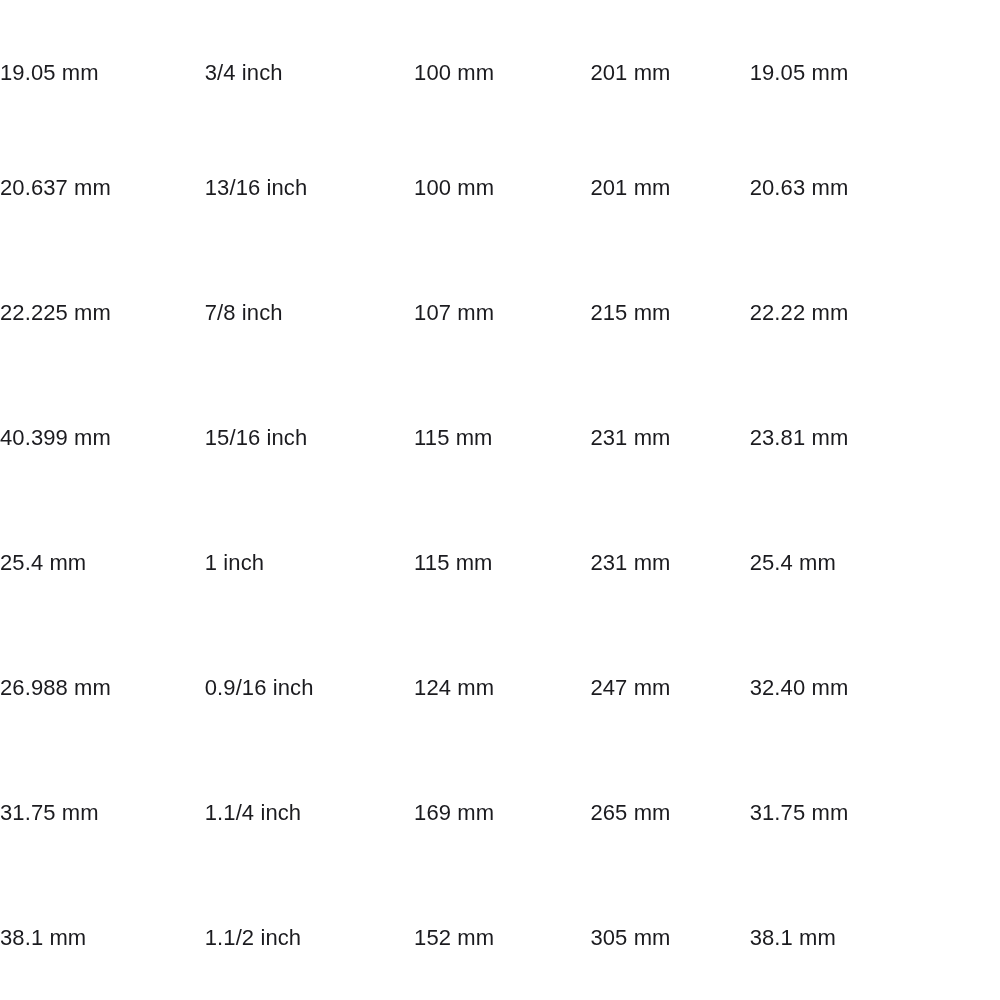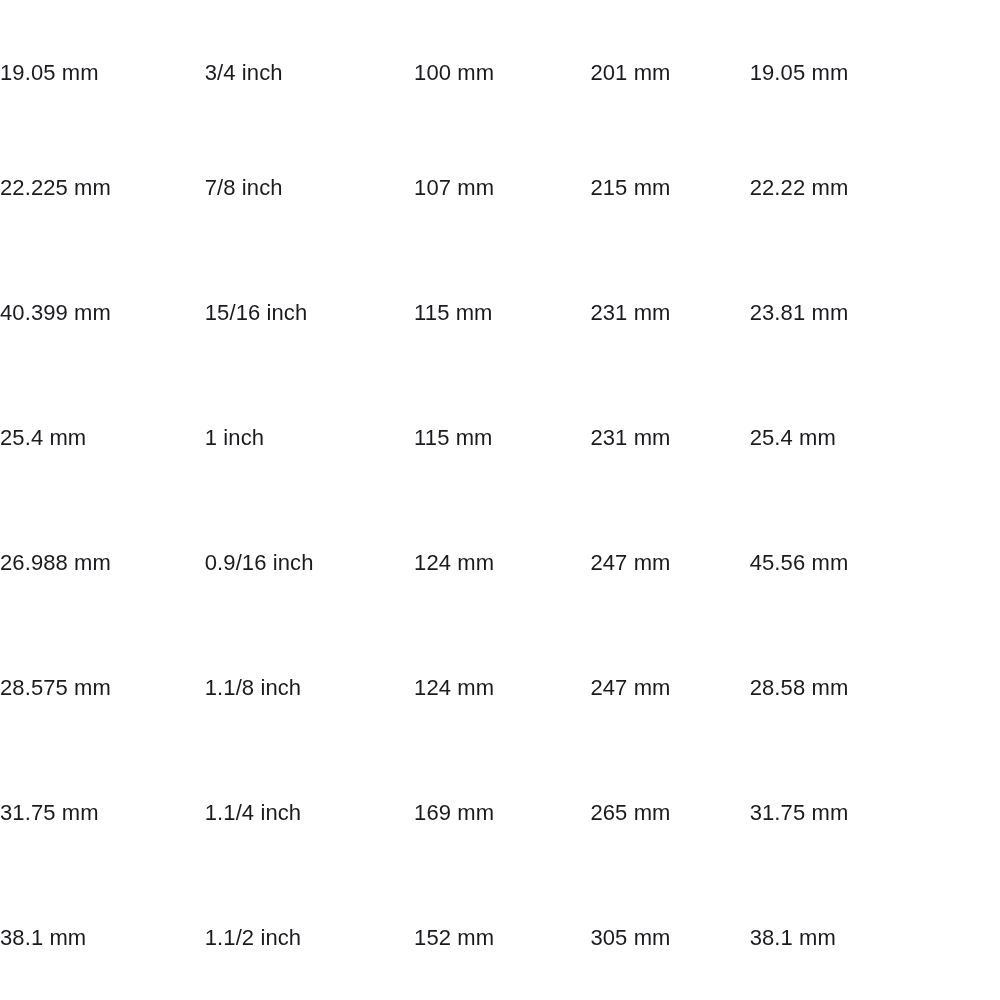--- a/index.html
+++ b/index.html
@@ -54,20 +54,27 @@
 <table id="spec-table">
   <tbody>
     <tr>
       <td class="col-0">19.05 mm</td>
       <td class="col-1">3/4 inch</td>
       <td class="col-2">100 mm</td>
       <td class="col-3">201 mm</td>
       <td class="col-4">19.05 mm</td>
     </tr>
     <tr>
+      <td class="col-0">20.637 mm</td>
+      <td class="col-1">13/16 inch</td>
+      <td class="col-2">100 mm</td>
+      <td class="col-3">201 mm</td>
+      <td class="col-4">20.63 mm</td>
+    </tr>
+    <tr>
       <td class="col-0">22.225 mm</td>
       <td class="col-1">7/8 inch</td>
       <td class="col-2">107 mm</td>
       <td class="col-3">215 mm</td>
       <td class="col-4">22.22 mm</td>
     </tr>
     <tr>
       <td class="col-0">40.399 mm</td>
       <td class="col-1">15/16 inch</td>
       <td class="col-2">115 mm</td>
@@ -79,28 +86,21 @@
       <td class="col-1">1 inch</td>
       <td class="col-2">115 mm</td>
       <td class="col-3">231 mm</td>
       <td class="col-4">25.4 mm</td>
     </tr>
     <tr>
       <td class="col-0">26.988 mm</td>
       <td class="col-1">0.9/16 inch</td>
       <td class="col-2">124 mm</td>
       <td class="col-3">247 mm</td>
-      <td class="col-4">45.56 mm</td>
-    </tr>
-    <tr>
-      <td class="col-0">28.575 mm</td>
-      <td class="col-1">1.1/8 inch</td>
-      <td class="col-2">124 mm</td>
-      <td class="col-3">247 mm</td>
-      <td class="col-4">28.58 mm</td>
+      <td class="col-4">32.40 mm</td>
     </tr>
     <tr>
       <td class="col-0">31.75 mm</td>
       <td class="col-1">1.1/4 inch</td>
       <td class="col-2">169 mm</td>
       <td class="col-3">265 mm</td>
       <td class="col-4">31.75 mm</td>
     </tr>
     <tr>
       <td class="col-0">38.1 mm</td>

